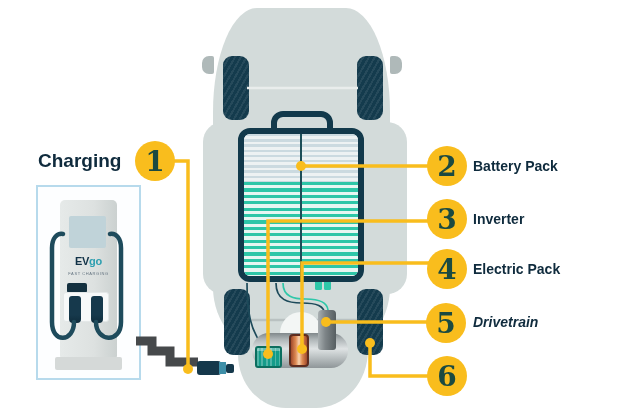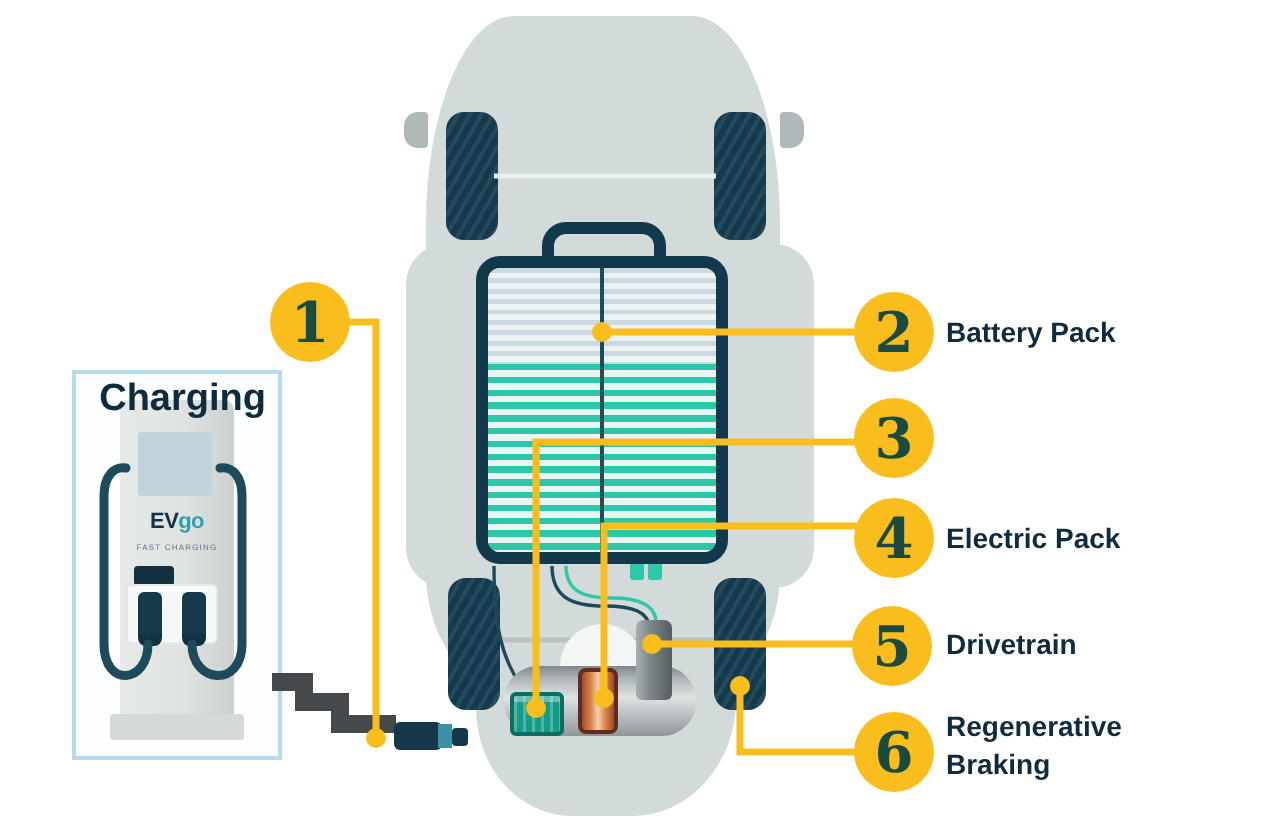--- a/index.html
+++ b/index.html
@@ -73,25 +73,25 @@
   .plug{width:12px;height:27px;border-radius:3px 3px 4px 4px;z-index:5;
     background:linear-gradient(180deg,#16394C 70%,#0F2C3C 100%);}
   .plug.p1{left:69px;top:296px;}
   .plug.p2{left:91px;top:296px;}
   .station-base{left:55px;top:357px;width:67px;height:13px;background:#D5D9D8;border-radius:2px;z-index:5;}
   
   .badge{width:40px;height:40px;border-radius:50%;background:var(--accent);z-index:7;
     display:flex;align-items:center;justify-content:center;
     font-family:"DejaVu Serif",serif;font-weight:700;font-size:28px;color:var(--numgreen);}
   .lbl{z-index:7;font-weight:700;color:var(--navy);font-size:14px;line-height:20px;}
-  .lbl.charging{left:38px;top:151px;width:95px;text-align:right;font-size:19px;margin-top:39px;}
+  .lbl.charging{left:38px;top:151px;width:95px;text-align:left;font-size:19px;}
   .lbl.l2{left:473px;top:156px;}
   .lbl.l3{left:473px;top:209px;}
   .lbl.l4{left:473px;top:259px;}
-  .lbl.l5{left:473px;top:312px;}
+  .lbl.l5{left:473px;top:312px;font-style:italic;}
   .lbl.l6{left:473px;top:354px;width:120px;line-height:19px;}
 </style>
 </head>
 <body>
 
 <div class="stage">
 
   <div class="abs car-main"></div>
   <div class="abs car-bulge"></div>
   <div class="abs car-rear"></div>
@@ -166,17 +166,17 @@
 
   <div class="abs badge" style="left:135px;top:141px;">1</div>
   <div class="abs badge" style="left:427px;top:146px;">2</div>
   <div class="abs badge" style="left:427px;top:199px;">3</div>
   <div class="abs badge" style="left:427px;top:249px;">4</div>
   <div class="abs badge" style="left:426px;top:303px;">5</div>
   <div class="abs badge" style="left:427px;top:356px;">6</div>
 
   <div class="abs lbl charging">Charging</div>
   <div class="abs lbl l2">Battery Pack</div>
+  <div class="abs lbl l3">Inverter</div>
   <div class="abs lbl l4">Electric Pack</div>
   <div class="abs lbl l5">Drivetrain</div>
-  <div class="abs lbl l6">Regenerative Braking</div>
 
 </div>
 
 </body></html>

